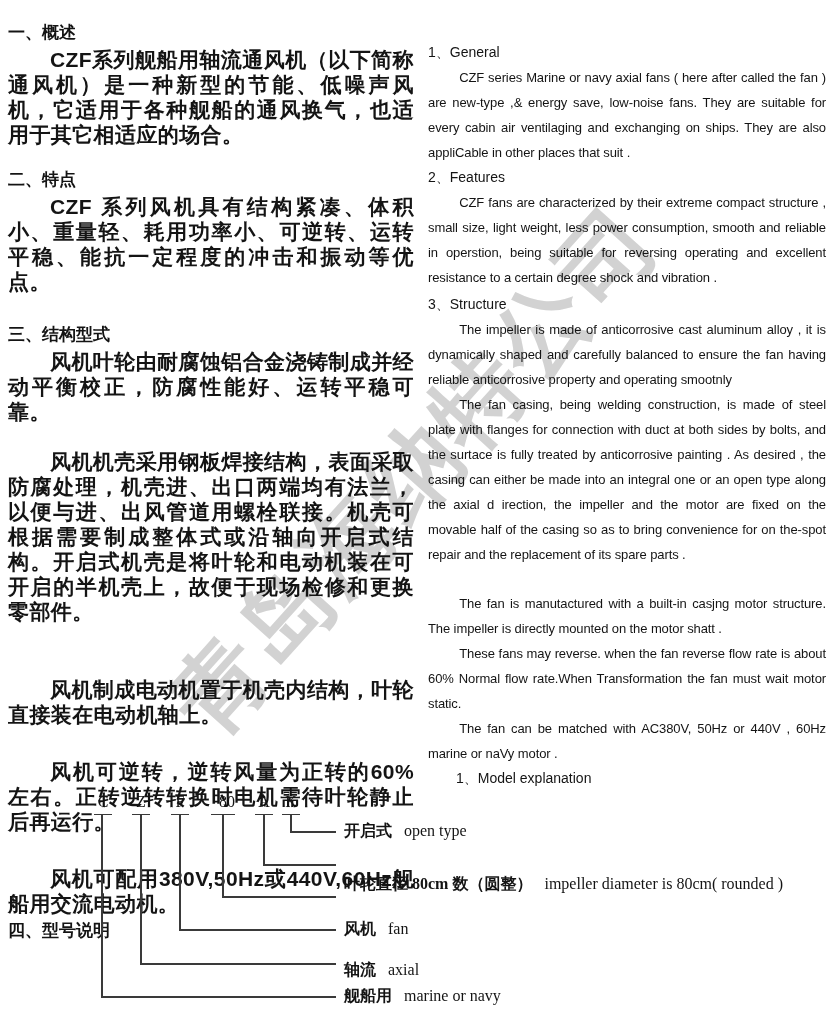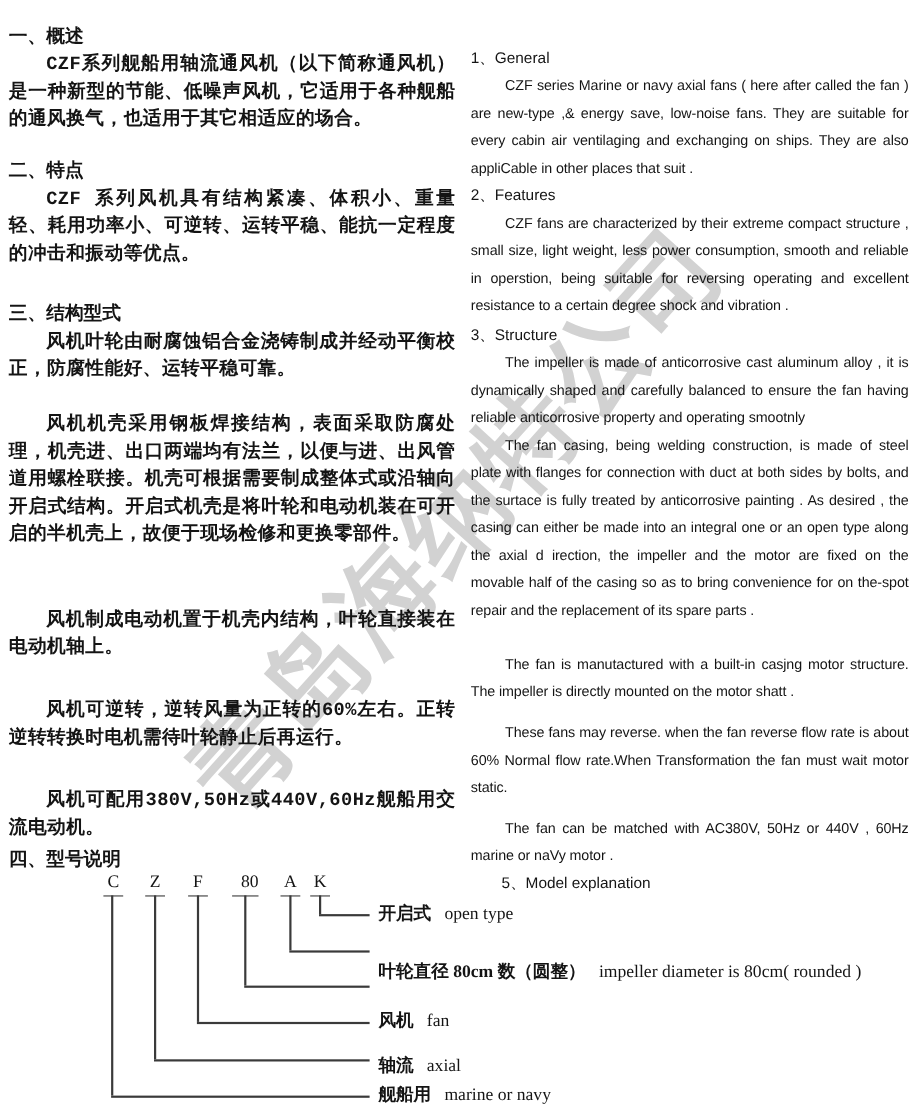--- a/index.html
+++ b/index.html
@@ -19,38 +19,38 @@
   
   .col{position:absolute;top:0;z-index:1;}
   .col-left{left:8px;width:406px;padding-top:20px;}
   .col-right{left:428px;width:398px;padding-top:40px;}
 
   .zh-head{
     font-size:17px;font-weight:bold;line-height:25px;margin:0;
     font-family:"Liberation Serif","DejaVu Serif",serif;
   }
   .zh-para{
-    font-size:17px;font-weight:bold;line-height:25px;margin:0;
+    font-size:21px;font-weight:bold;line-height:25px;margin:0;
     text-align:justify;text-indent:2em;letter-spacing:0.4px;
-    font-family:Liberation Mono, monospace;
+    font-family:Liberation Sans, sans-serif;
   }
   .en-head{
     font-size:14px;line-height:25px;margin:0;font-weight:normal;
     font-family:"Liberation Sans","DejaVu Sans",sans-serif;
   }
   .en-para{
     font-size:13px;line-height:25px;margin:0;text-align:justify;
     text-indent:2.4em;letter-spacing:-0.1px;
     font-family:"Liberation Sans","DejaVu Sans",sans-serif;
   }
   
   .mt2{margin-top:2px;}  .mt18{margin-top:32px;} .mt20{margin-top:20px;}
   .mt24{margin-top:24px;}.mt25{margin-top:25px;}
   .mt34{margin-top:32px;}.mt51{margin-top:28px;} .mt53{margin-top:53px;}
-  .mt12{margin-top:12px;}
+  .mt12{}
   .indent-head{margin-left:28px;}
 
   
   .diagram{position:absolute;left:0;top:786px;width:830px;height:226px;z-index:1;}
   .code-letter{
     position:absolute;top:6px;display:inline-block;height:22px;
     text-align:center;font-size:16px;line-height:20px;
     border-bottom:1.5px solid #3a3a3a;
     font-family:"Liberation Serif","DejaVu Serif",serif;
   }
@@ -95,21 +95,21 @@
     <p class="en-head">2、Features</p>
     <p class="en-para">CZF fans are characterized by their extreme compact structure , small  size, light weight, less power consumption, smooth and reliable in operstion, being suitable for reversing operating and excellent resistance to a certain degree shock and vibration .</p>
 
     <p class="en-head mt2">3、Structure</p>
     <p class="en-para">The impeller is made of anticorrosive cast aluminum alloy , it is dynamically shaped and carefully balanced to ensure the fan having reliable anticorrosive property and operating smootnly</p>
     <p class="en-para">The fan casing, being welding construction, is made of steel plate with flanges for connection with duct at both sides by bolts, and the surtace is fully treated by anticorrosive painting . As desired , the casing can either be made into an integral one or an open type along the axial d irection, the impeller and the motor are fixed on the movable half of the casing so as to bring convenience for on the-spot repair and the replacement of its spare parts .</p>
     <p class="en-para mt24">The fan is manutactured with a built-in casjng motor structure. The impeller is directly mounted on the motor shatt .</p>
     <p class="en-para mt12">These fans may reverse. when the fan reverse flow rate is about 60% Normal flow rate.When Transformation the fan must wait motor static.</p>
     <p class="en-para mt12">The fan can be matched with AC380V, 50Hz or 440V , 60Hz marine or naVy motor .</p>
 
-    <p class="en-head indent-head">5、Model explanation</p>
+    <p class="en-head indent-head">1、Model explanation</p>
   </div>
 
   <div class="diagram">
 
     <span class="code-letter lw" style="left:94px">C</span>
     <span class="code-letter lw" style="left:132px">Z</span>
     <span class="code-letter lw" style="left:171px">F</span>
     <span class="code-letter lw-wide" style="left:211px">80</span>
     <span class="code-letter lw" style="left:255px">A</span>
     <span class="code-letter lw" style="left:282px">K</span>

